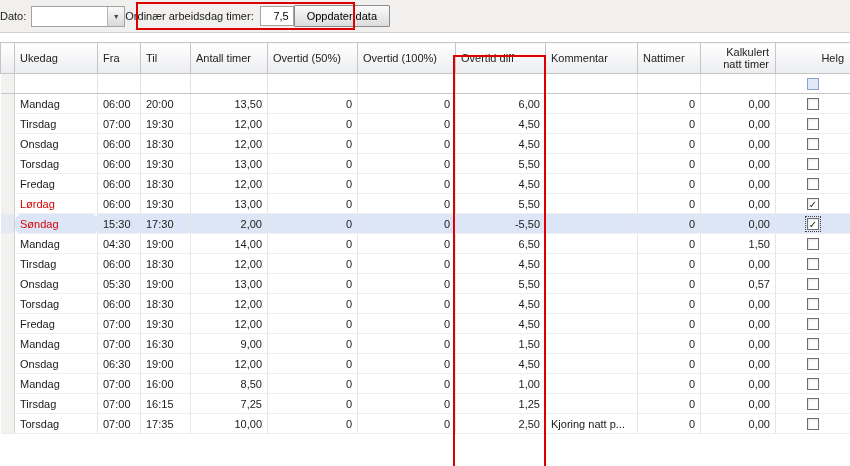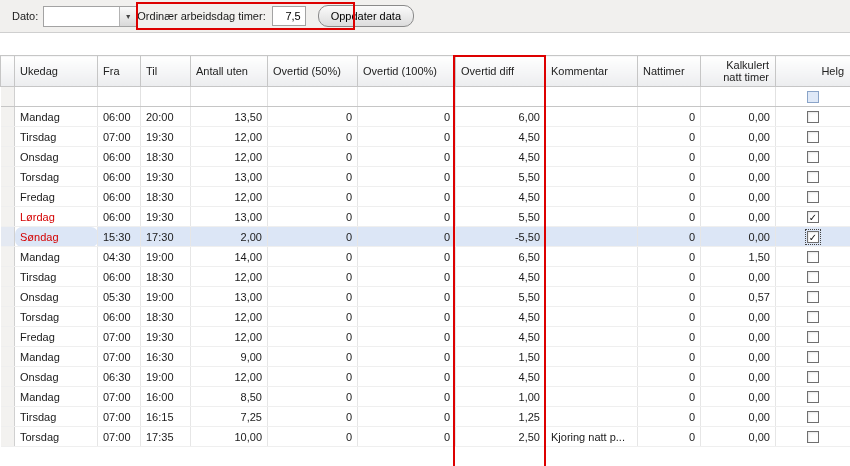--- a/index.html
+++ b/index.html
@@ -1,31 +1,31 @@
 <!DOCTYPE html>
 <html style="--accent-red: #dd0000; --sel-bg: #dce6f6; --weekend: #d40000;"><head>
 <meta charset="utf-8">
 <style>
   * { box-sizing: border-box; margin: 0; padding: 0; }
   body { font-family: "Liberation Sans", "DejaVu Sans", sans-serif; background:#fff; }
   .app { position: relative; width: 850px; height: 466px; overflow: hidden; background:#fff; font-size: 11px; color:#1a1a1a; }
 
   
-  .toolbar { height: 33px; background:#f1f0ee; border-bottom:1px solid #cfcfcf; display:flex; align-items:center; padding-left:12px; }
+  .toolbar { height: 33px; background:#f1f0ee; border-bottom:1px solid #cfcfcf; display:flex; align-items:center; padding-left:0; }
   .tb-label { margin-right:5px; color:#1a1a1a; }
   .combo { width:94px; height:21px; border:1px solid #a3a3a3; background:#fff; display:flex; align-items:stretch; }
   .combo-text { flex:1; padding:3px 4px; }
   .combo-btn { width:17px; border-left:1px solid #b3b3b3; background:linear-gradient(#fafafa,#d9d9d9); display:flex; align-items:center; justify-content:center; font-size:7px; color:#444; }
   .ordinaer-label { margin-left:0; margin-right:6px; }
   .hours-input { width:34px; height:20px; border:1px solid #a3a3a3; text-align:right; padding-right:4px; font-size:11px; font-family:inherit; }
-  .btn { margin-left:12px; height:22px; padding:0 12px; border:1px solid #8a8a8a; border-radius:10px; background:linear-gradient(#fafafa,#dcdcdc); font-size:11px; font-family:inherit; cursor:default; }
+  .btn { height:22px; padding:0 12px; border:1px solid #8a8a8a; border-radius:1px; background:linear-gradient(#fafafa,#dcdcdc); font-size:11px; font-family:inherit; cursor:default; }
   .btn span::first-letter { text-decoration: underline; }
 
   
-  .grid-wrap { position:absolute; top:55px; left:0; width:850px; }
+  .grid-wrap { position:absolute; top:42px; left:0; width:850px; }
   table { border-collapse:collapse; table-layout:fixed; width:850px; font-size:11px; }
   thead th { background:linear-gradient(#ffffff,#ecedef); border:1px solid #c6c6c6; border-left:none; font-weight:normal; color:#222; text-align:left; padding:2px 5px; height:31px; vertical-align:middle; white-space:normal; }
   thead th.center { text-align:right; padding:2px 6px; }
   thead th.c-sel { border-left:1px solid #c6c6c6; }
   tr.filter-row td { height:20px; background:#fff; border-right:1px solid #e2e2e2; border-bottom:1px solid #c6c6c6; text-align:center; vertical-align:middle; }
   tr.filter-row td.c-sel { background:#f3f2f0; border-right:1px solid #d0d0d0; }
 
   tbody td { height:20px; border-right:1px solid #e6e6e6; border-bottom:1px solid #efefef; padding:0 5px; white-space:nowrap; overflow:hidden; vertical-align:middle; background:#fff; }
   tbody td.c-sel { background:#f3f2f0; border-right:1px solid #d0d0d0; }
   .num { text-align:right; }
@@ -76,21 +76,21 @@
           <col style="width:63px">
           <col style="width:75px">
           <col style="width:75px">
       </colgroup>
       <thead>
         <tr>
           <th class="c-sel"></th>
           <th>Ukedag</th>
           <th>Fra</th>
           <th>Til</th>
-          <th>Antall uten</th>
+          <th>Antall timer</th>
           <th>Overtid (50%)</th>
           <th>Overtid (100%)</th>
           <th>Overtid diff</th>
           <th>Kommentar</th>
           <th>Nattimer</th>
           <th class="center">Kalkulert natt timer</th>
           <th class="center">Helg</th>
         </tr>
         <tr class="filter-row">
           <td class="c-sel"></td>

